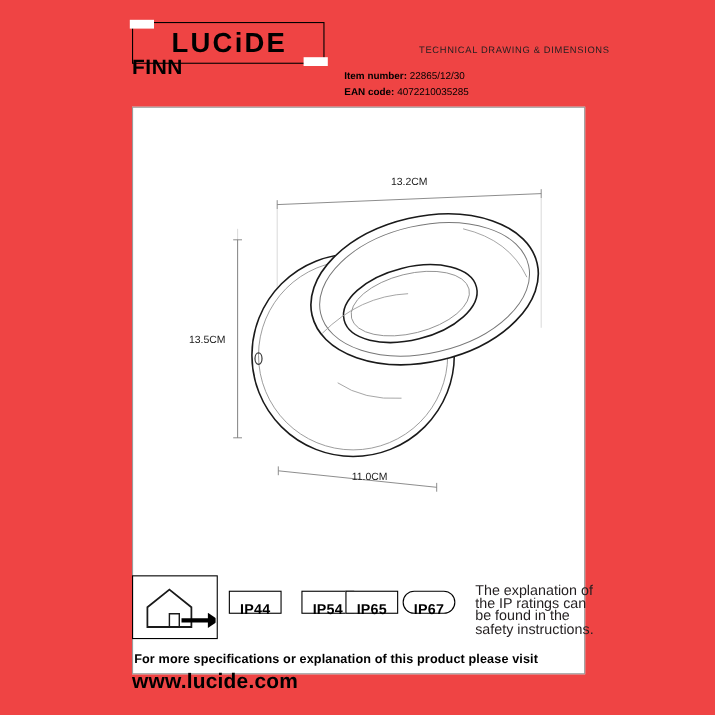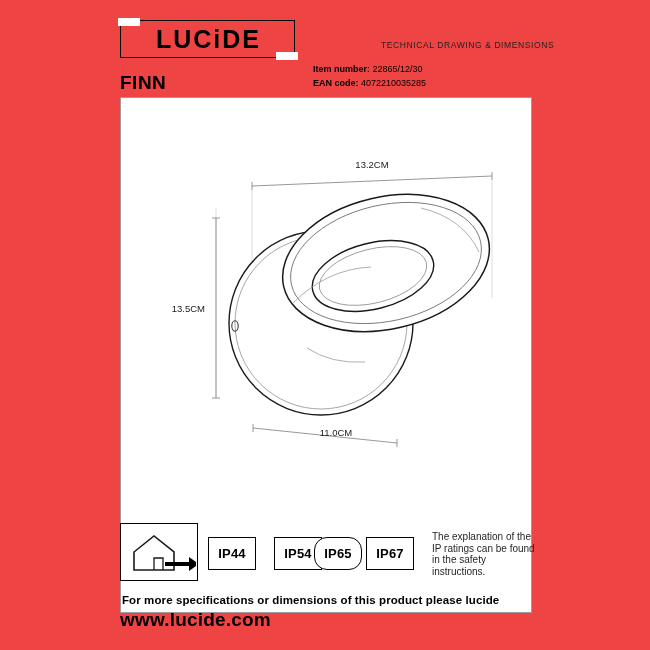--- a/index.html
+++ b/index.html
@@ -69,21 +69,21 @@
     left: 381px;
     top: 40px;
     font-size: 8.5px;
     letter-spacing: 0.6px;
     color: #231f20;
   }
 
   .product-name {
     position: absolute;
     left: 120px;
-    top: 72px;
+    top: 51px;
     font-size: 19px;
     font-weight: bold;
     letter-spacing: 0.5px;
   }
 
   .item-info {
     position: absolute;
     left: 313px;
     top: 62px;
     font-size: 9px;
@@ -115,41 +115,41 @@
     top: 523px;
     width: 78px;
     height: 58px;
     border: 1.4px solid #000;
     box-sizing: border-box;
   }
   .ip-badge {
     position: absolute;
     top: 537px;
     width: 48px;
-    height: 33px;
+    height: 21px;
     border: 1.2px solid #000;
     box-sizing: border-box;
     font-size: 13px;
     font-weight: bold;
     text-align: center;
     line-height: 31px;
     letter-spacing: 0.2px;
     background: #fff;
   }
   .ip-0 { left: 208px; }
   .ip-1 { left: 274px; }
-  .ip-2 { left: 314px; border-radius: 13px; }
-  .ip-3 { left: 366px; }
+  .ip-2 { left: 314px; }
+  .ip-3 { left: 366px; border-radius: 13px; }
 
   .ip-note {
     position: absolute;
     left: 432px;
     top: 531px;
     width: 110px;
-    font-size: 10px;
+    font-size: 13px;
     line-height: 11.6px;
     color: #231f20;
   }
 
   .footer-line1 {
     position: absolute;
     left: 122px;
     top: 594px;
     font-size: 11.5px;
     font-weight: bold;
@@ -269,16 +269,16 @@
     </svg>
   </div>
 
   <div class="ip-badge ip-0">IP44</div>
   <div class="ip-badge ip-1">IP54</div>
   <div class="ip-badge ip-2">IP65</div>
   <div class="ip-badge ip-3">IP67</div>
 
   <div class="ip-note">The explanation of the IP ratings can be found in the safety instructions.</div>
 
-  <div class="footer-line1">For more specifications or dimensions of this product please lucide</div>
+  <div class="footer-line1">For more specifications or explanation of this product please visit</div>
   <div class="footer-line2">www.lucide.com</div>
 
 </div>
 
 </body></html>

